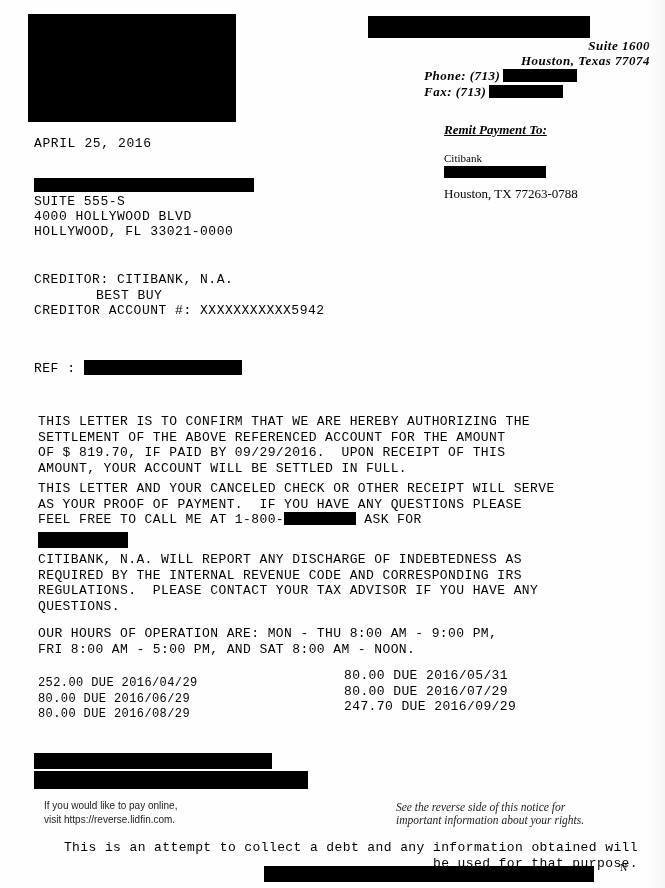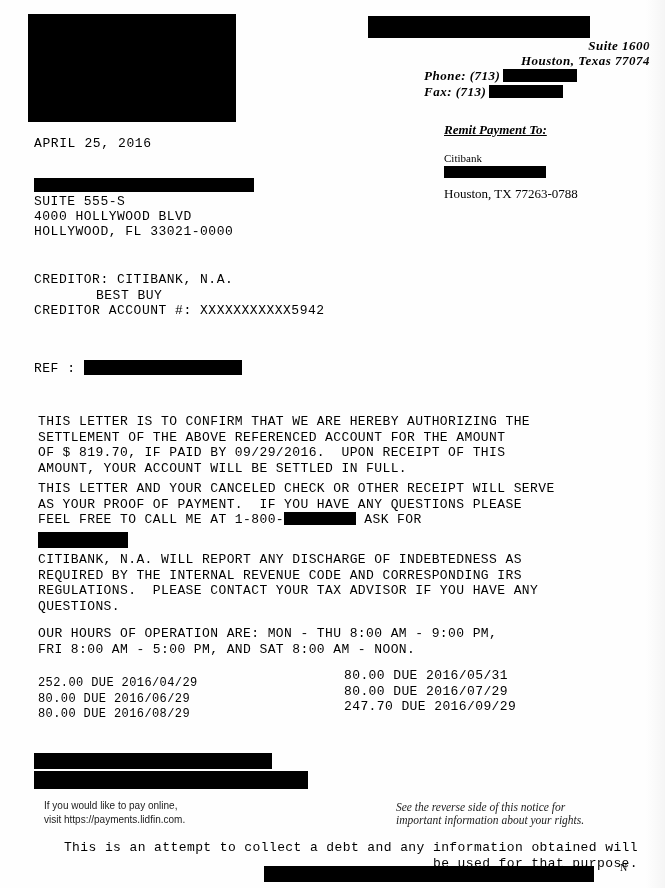--- a/index.html
+++ b/index.html
@@ -270,21 +270,21 @@
     <div>80.00 DUE 2016/05/31</div>
     <div>80.00 DUE 2016/07/29</div>
     <div>247.70 DUE 2016/09/29</div>
   </div>
 
   <div class="abs foot-bar1"></div>
   <div class="abs foot-bar2"></div>
 
   <div class="abs payonline">
     <div>If you would like to pay online,</div>
-    <div>visit https://payments.lidfin.com.</div>
+    <div>visit https://reverse.lidfin.com.</div>
   </div>
 
   <div class="abs reverse-note">
     <div>See the reverse side of this notice for</div>
     <div>important information about your rights.</div>
   </div>
 
   <div class="abs para disclaimer">This is an attempt to collect a debt and any information obtained will
 be used for that purpose.</div>
   <div class="abs disc-bar"></div>

